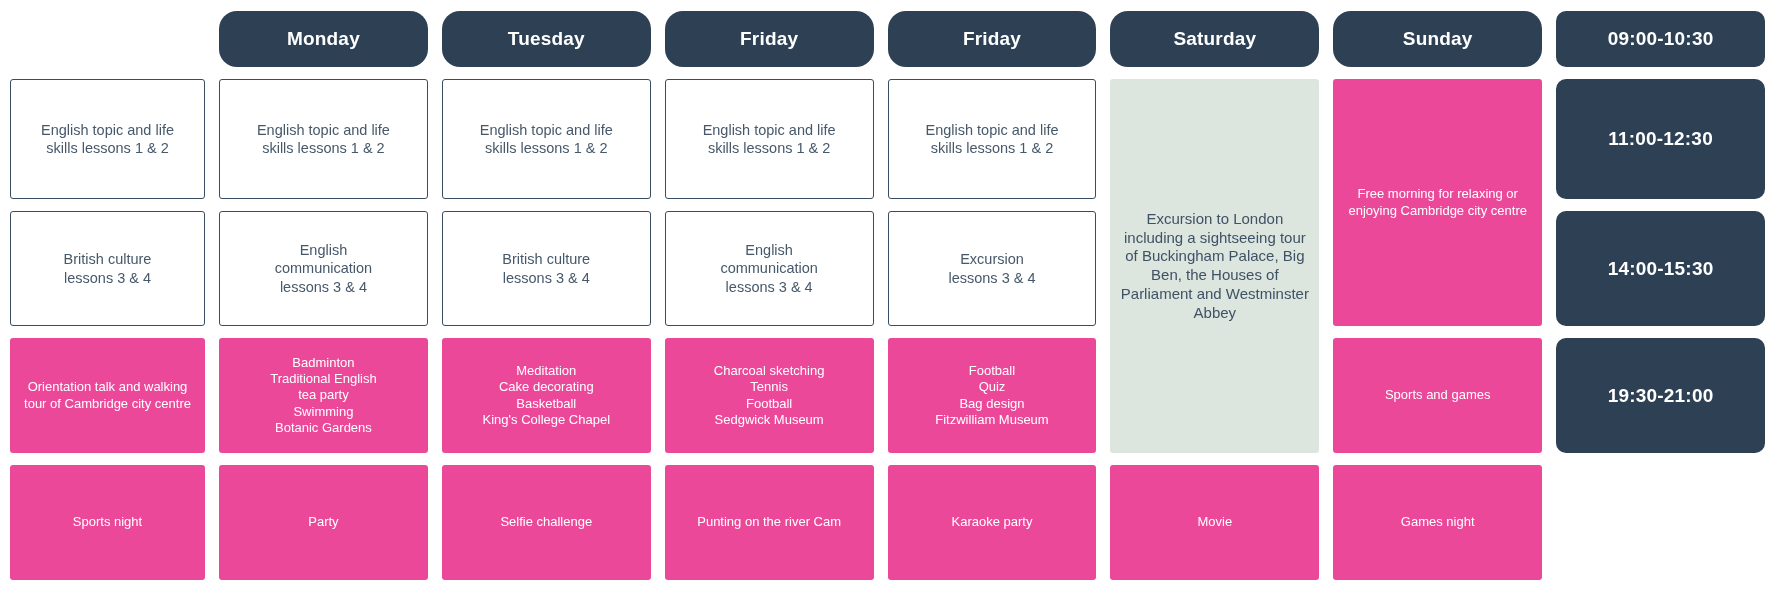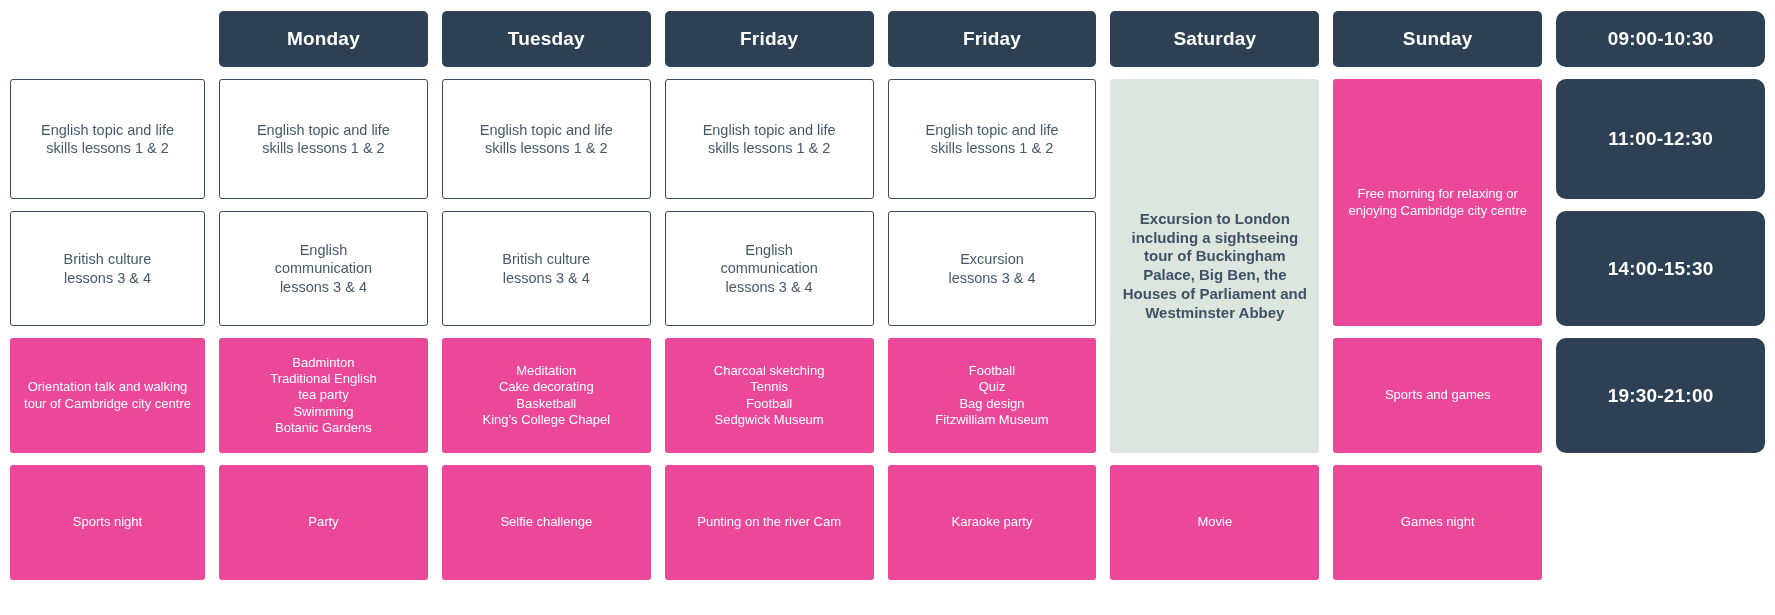--- a/index.html
+++ b/index.html
@@ -23,21 +23,21 @@
     grid-template-columns: 195px repeat(7, 1fr);
     grid-template-rows: 56px 120px 115px 115px 115px;
     column-gap: 14px;
     row-gap: 12px;
     background: #ffffff;
   }
 
   
   .day-head {
     background: #2d4054;
-    border-radius: 5px;
+    border-radius: 18px;
     color: #ffffff;
     font-size: 19px;
     font-weight: bold;
     display: flex;
     align-items: center;
     justify-content: center;
     letter-spacing: .2px;
   }
 
   
@@ -86,21 +86,20 @@
     background: #ec4899;
     color: #ffffff;
     font-size: 13px;
   }
 
   
   .cell.excursion {
     background: #dce5de;
     color: #3f5265;
     font-size: 15px;
-    font-weight: bold;
   }
 
   
   .span-3 { grid-row: span 3; }
   .span-2 { grid-row: span 2; }
 </style>
 </head>
 <body>
 
 <div class="timetable">

